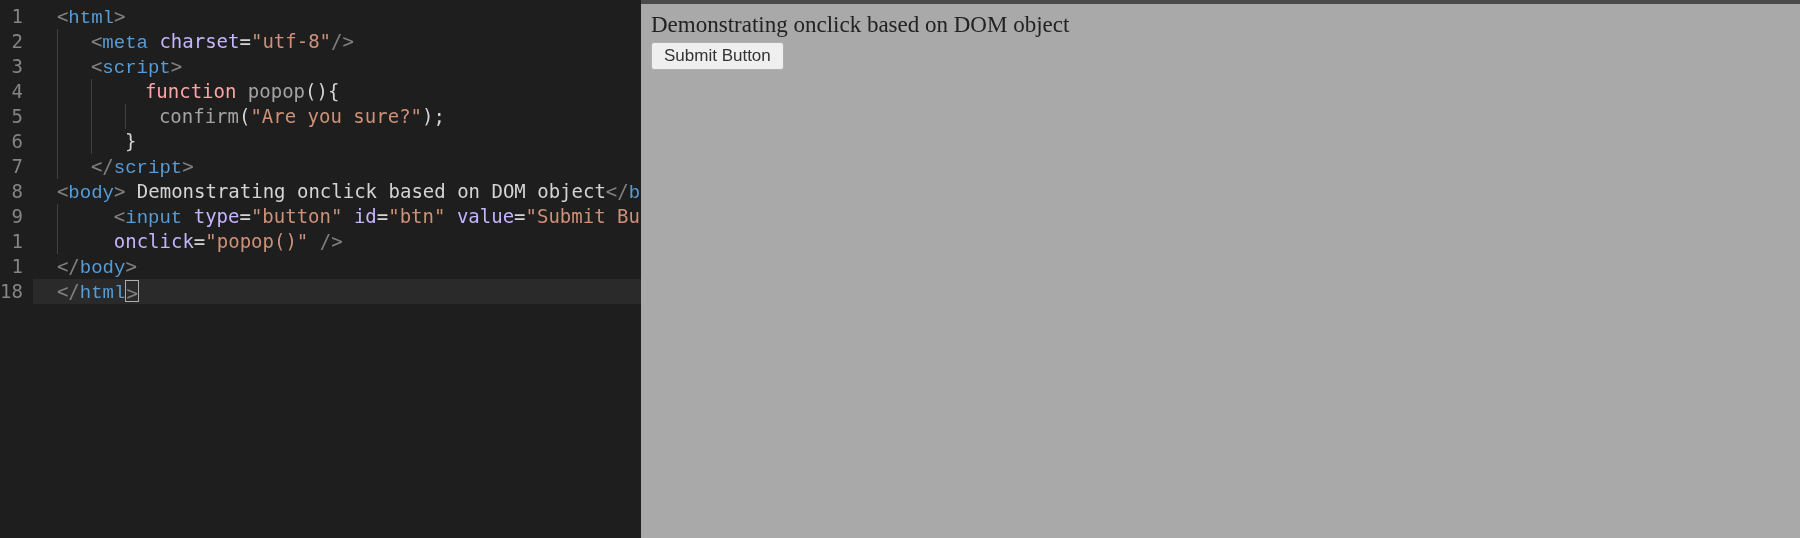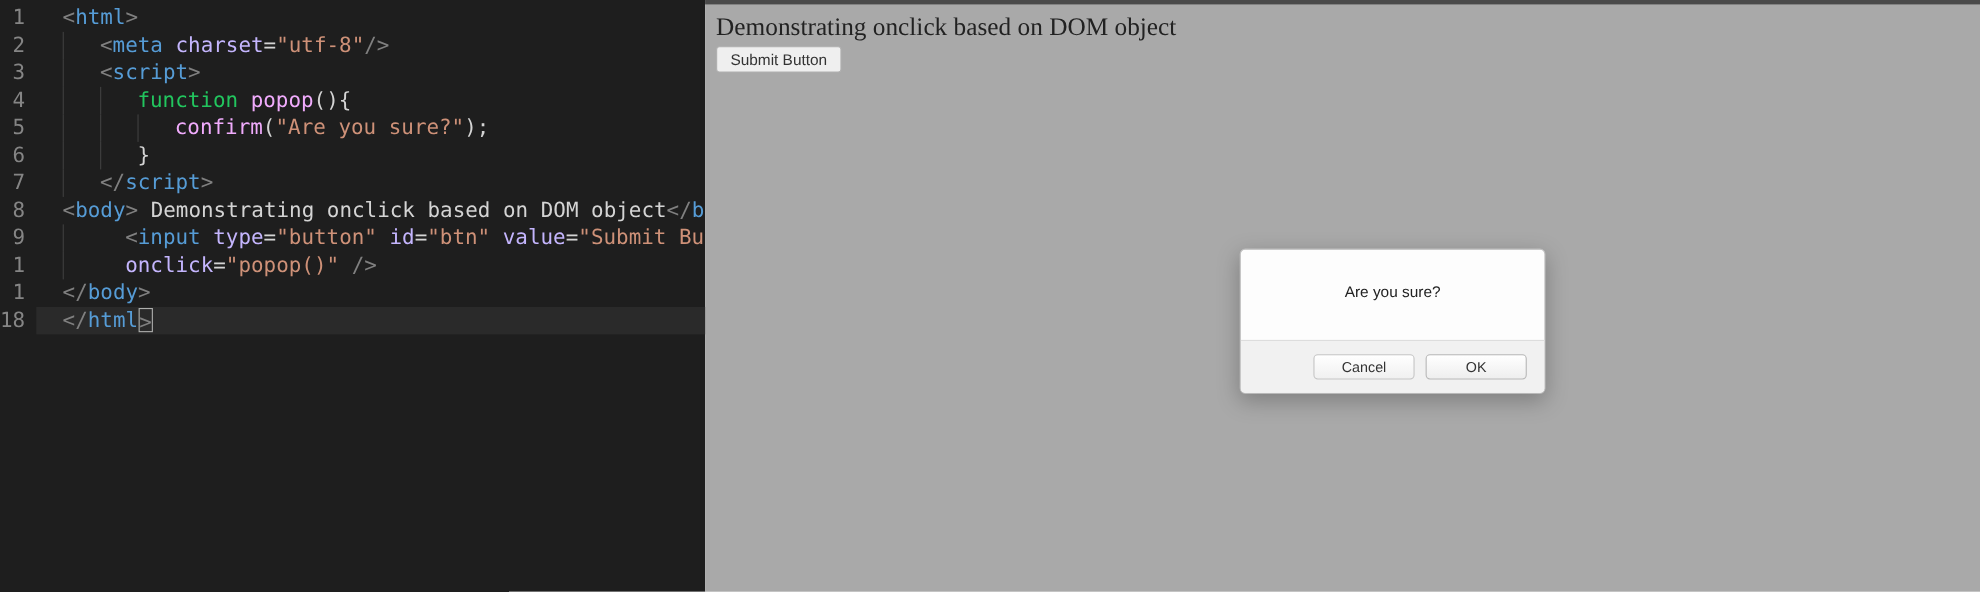--- a/index.html
+++ b/index.html
@@ -45,26 +45,26 @@
     .code-line.current {
       background: #2a2a2a;
     }
     .indent-guide {
       position: absolute;
       width: 1px;
       top: 0;
       bottom: 0;
       background: #404040;
     }
-    .tok-tag { color: #569cd6; }
+    .tok-tag { color: #569cd6; font-family: Liberation Mono, monospace; }
     .tok-bracket { color: #808080; }
     .tok-attr { color: #c4b5fd; }
     .tok-string { color: #ce9178; }
-    .tok-keyword { color: #22c55e; }
-    .tok-func { color: #f0abfc; margin-top: 36px; }
+    .tok-keyword { color: #fca5a5; margin-left: 20px; }
+    .tok-func { color: #a3a3a3; margin-top: 36px; }
     .tok-punct { color: #d4d4d4; }
     .tok-text { color: #d4d4d4; }
     .tok-eq { color: #d4d4d4; }
     .cursor-box {
       border: 1px solid #aeafad;
       display: inline-block;
       height: 22px;
       vertical-align: top;
       margin-top: 1px;
     }
@@ -78,21 +78,21 @@
       font-family: "Times New Roman", Times, serif;
       padding: 8px 10px;
     }
     .page-heading {
       font-size: 23px;
       color: #222;
       margin-bottom: 4px;
     }
     .submit-button {
       font-family: Arial, Helvetica, sans-serif;
-      font-size: 14px;
+      font-size: 17px;
       background: #efefef;
       border: 1px solid #b0b0b0;
       border-radius: 3px;
       padding: 3px 12px;
       color: #333;
       cursor: pointer;
     }
     .dialog {
       position: absolute;
       left: 486px;
@@ -156,20 +156,13 @@
       <div>1</div>
       <div>18</div>
     </div>
   <div class="code-area" id="code"><div class="code-line"><span style="padding-left: 24px;"><span class="tok-bracket">&lt;</span><span class="tok-tag">html</span><span class="tok-bracket">&gt;</span></span></div><div class="code-line"><span class="indent-guide" style="left: 24px;"></span><span style="padding-left: 58px;"><span class="tok-bracket">&lt;</span><span class="tok-tag">meta</span><span class="tok-text"> </span><span class="tok-attr">charset</span><span class="tok-eq">=</span><span class="tok-string">"utf-8"</span><span class="tok-bracket">/&gt;</span></span></div><div class="code-line"><span class="indent-guide" style="left: 24px;"></span><span style="padding-left: 58px;"><span class="tok-bracket">&lt;</span><span class="tok-tag">script</span><span class="tok-bracket">&gt;</span></span></div><div class="code-line"><span class="indent-guide" style="left: 24px;"></span><span class="indent-guide" style="left: 58px;"></span><span style="padding-left: 92px;"><span class="tok-keyword">function</span><span class="tok-text"> </span><span class="tok-func">popop</span><span class="tok-punct">(){</span></span></div><div class="code-line"><span class="indent-guide" style="left: 24px;"></span><span class="indent-guide" style="left: 58px;"></span><span class="indent-guide" style="left: 92px;"></span><span style="padding-left: 126px;"><span class="tok-func">confirm</span><span class="tok-punct">(</span><span class="tok-string">"Are you sure?"</span><span class="tok-punct">);</span></span></div><div class="code-line"><span class="indent-guide" style="left: 24px;"></span><span class="indent-guide" style="left: 58px;"></span><span style="padding-left: 92px;"><span class="tok-punct">}</span></span></div><div class="code-line"><span class="indent-guide" style="left: 24px;"></span><span style="padding-left: 58px;"><span class="tok-bracket">&lt;/</span><span class="tok-tag">script</span><span class="tok-bracket">&gt;</span></span></div><div class="code-line"><span style="padding-left: 24px;"><span class="tok-bracket">&lt;</span><span class="tok-tag">body</span><span class="tok-bracket">&gt;</span><span class="tok-text"> Demonstrating onclick based on DOM object</span><span class="tok-bracket">&lt;/</span><span class="tok-tag">br</span><span class="tok-bracket">&gt;</span></span></div><div class="code-line"><span class="indent-guide" style="left: 24px;"></span><span style="padding-left: 58px;"><span class="tok-text">  </span><span class="tok-bracket">&lt;</span><span class="tok-tag">input</span><span class="tok-text"> </span><span class="tok-attr">type</span><span class="tok-eq">=</span><span class="tok-string">"button"</span><span class="tok-text"> </span><span class="tok-attr">id</span><span class="tok-eq">=</span><span class="tok-string">"btn"</span><span class="tok-text"> </span><span class="tok-attr">value</span><span class="tok-eq">=</span><span class="tok-string">"Submit Button"</span></span></div><div class="code-line"><span class="indent-guide" style="left: 24px;"></span><span style="padding-left: 58px;"><span class="tok-text">  </span><span class="tok-attr">onclick</span><span class="tok-eq">=</span><span class="tok-string">"popop()"</span><span class="tok-text"> </span><span class="tok-bracket">/&gt;</span></span></div><div class="code-line"><span style="padding-left: 24px;"><span class="tok-bracket">&lt;/</span><span class="tok-tag">body</span><span class="tok-bracket">&gt;</span></span></div><div class="code-line current"><span style="padding-left: 24px;"><span class="tok-bracket">&lt;/</span><span class="tok-tag">html</span><span class="cursor-box tok-bracket">&gt;</span></span></div></div>
 </div>
 
 <div class="browser-pane">
   <div class="page-heading">Demonstrating onclick based on DOM object</div>
   <input type="button" class="submit-button" value="Submit Button" style="">
 
-  <div class="dialog">
-    <div class="dialog-body">Are you sure?</div>
-    <div class="dialog-footer">
-      <button class="dialog-btn cancel">Cancel</button>
-      <button class="dialog-btn ok">OK</button>
-    </div>
-  </div>
 </div>
 
 </body></html>

